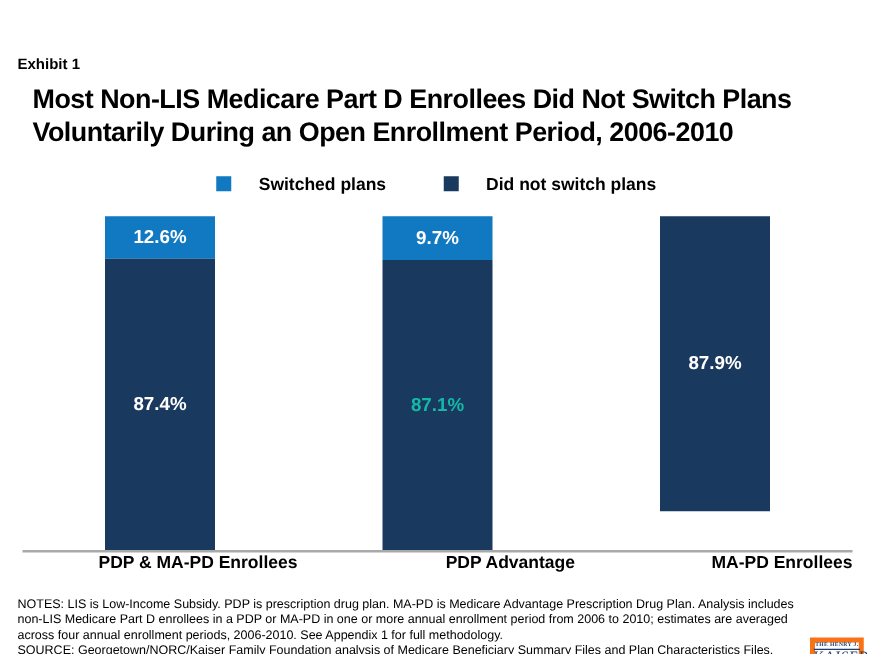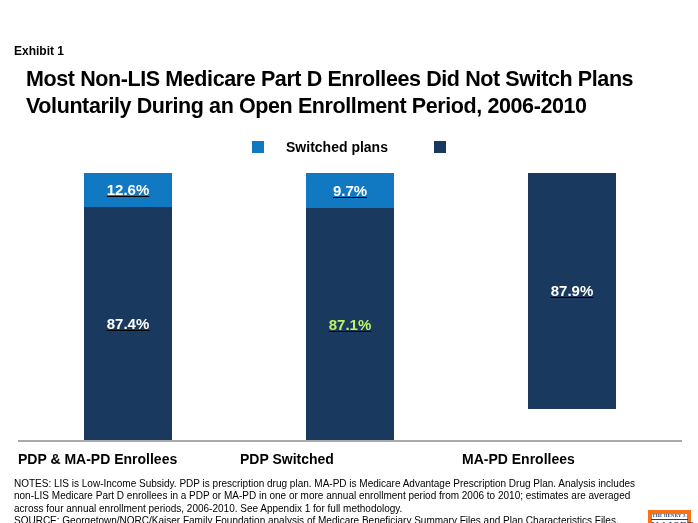--- a/index.html
+++ b/index.html
@@ -19,29 +19,29 @@
   .legend-item{display:flex;align-items:center;gap:22px;}
   .legend-swatch{width:12px;height:12px;flex:0 0 auto;}
   .legend-label{font-size:14px;font-weight:bold;}
   .plot{position:absolute;left:0;top:0;width:698px;height:523px;}
   .axis-line{
     position:absolute;left:18px;top:402px;width:664px;height:0;
     border-top:2px solid #A9A9A9;
   }
   .bar{
     position:absolute;top:135px;height:268px;width:88px;
-    display:flex;flex-direction:column;text-decoration:underline;
+    display:flex;flex-direction:column;
   }
   .bar.b0{left:84px;} .bar.b1{left:306px;} .bar.b2{left:528px;}
   .seg{
     display:flex;align-items:center;justify-content:center;
     color:#fff;font-size:15px;font-weight:bold;overflow:hidden;
   }
   .cat-label{
-    position:absolute;top:413px;width:220px;text-align:left;
+    position:absolute;top:403px;width:220px;text-align:right;
     font-size:14px;font-weight:bold;
   }
   .cat-label.c0{left:18px;} .cat-label.c1{left:240px;} .cat-label.c2{left:462px;}
   .footnotes{
     position:absolute;left:14px;top:440px;width:632px;
     font-size:10px;line-height:12.4px;
   }
   .kff-logo{
     position:absolute;left:648px;top:472px;width:43px;height:46px;
     border:4px solid #f97316;background:#fff;box-sizing:border-box;
@@ -74,43 +74,44 @@
     <div>Voluntarily During an Open Enrollment Period, 2006-2010</div>
   </div>
 
   <div class="legend">
     <div class="legend-item">
       <span class="legend-swatch" style="background: rgb(17, 120, 194);"></span>
       <span class="legend-label">Switched plans</span>
     </div>
     <div class="legend-item">
       <span class="legend-swatch" style="background: rgb(25, 58, 94);"></span>
+      <span class="legend-label">Did not switch plans</span>
     </div>
   </div>
 
   <div class="plot">
 
     <div class="bar b0">
       <div class="seg" style="height: 12.6%; background: rgb(17, 120, 194); color: rgb(255, 255, 255);">12.6%</div>
       <div class="seg" style="height: 87.4%; background: rgb(25, 58, 94); color: rgb(255, 255, 255);">87.4%</div>
     </div>
 
     <div class="bar b1">
       <div class="seg" style="height: 12.9%; background: rgb(17, 120, 194); color: rgb(255, 255, 255);">9.7%</div>
-      <div class="seg" style="height: 87.1%; background: rgb(25, 58, 94); color: #bef264;">87.1%</div>
+      <div class="seg" style="height: 87.1%; background: rgb(25, 58, 94); color: #14b8a6;">87.1%</div>
     </div>
 
     <div class="bar b2">
       <div class="seg" style="height: 87.9%; background: rgb(25, 58, 94); color: rgb(255, 255, 255);">87.9%</div>
     </div>
 
     <div class="axis-line"></div>
 
     <div class="cat-label c0">PDP &amp; MA-PD Enrollees</div>
-    <div class="cat-label c1">PDP Switched</div>
+    <div class="cat-label c1">PDP Advantage</div>
     <div class="cat-label c2">MA-PD Enrollees</div>
   </div>
 
   <div class="footnotes">
     <div>NOTES: LIS is Low-Income Subsidy. PDP is prescription drug plan. MA-PD is Medicare Advantage Prescription Drug Plan.  Analysis includes non-LIS Medicare Part D enrollees in a PDP or MA-PD in one or more annual enrollment period from 2006 to 2010; estimates are averaged across four annual enrollment periods, 2006-2010. See Appendix 1 for full methodology.</div>
     <div>SOURCE: Georgetown/NORC/Kaiser Family Foundation analysis of Medicare Beneficiary Summary Files and Plan Characteristics Files, 2006-2010.</div>
   </div>
 
   <div class="kff-logo">
     <div class="kff-inner">

